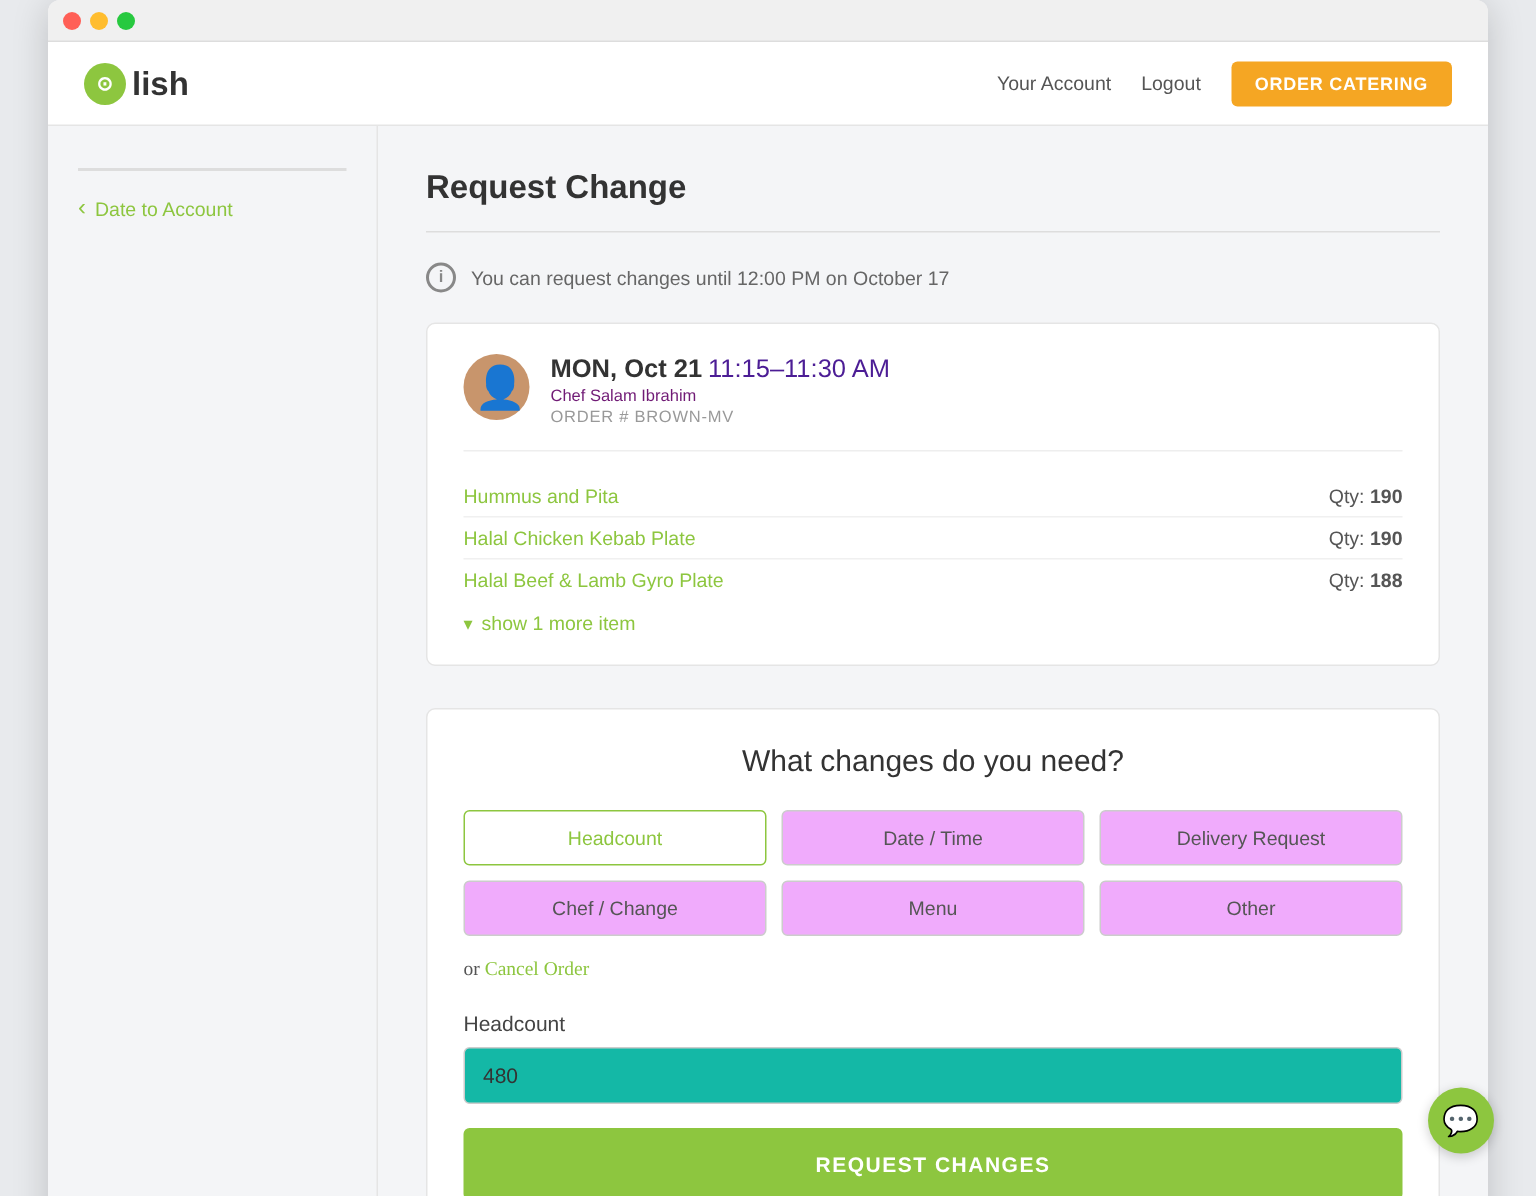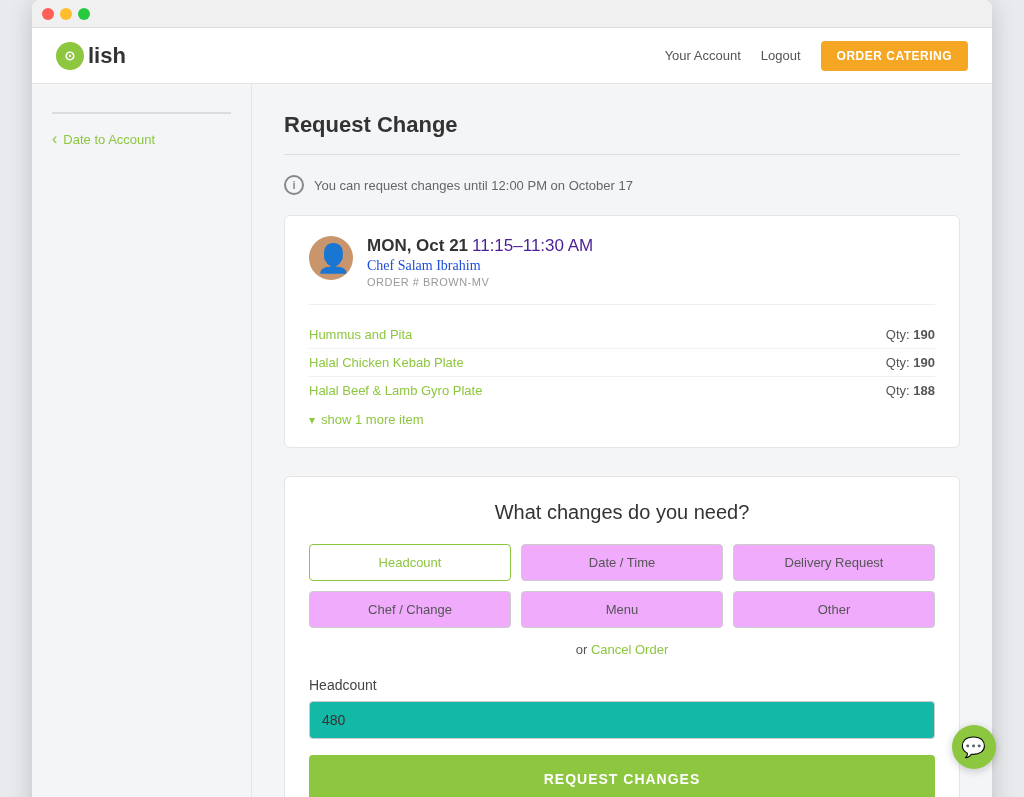--- a/index.html
+++ b/index.html
@@ -203,24 +203,23 @@
       font-weight: 700;
       color: #333;
       text-align: right;
     }
     .order-time {
       font-size: 17px;
       font-weight: 400;
       color: #4c1d95;
     }
     .order-chef {
-      font-size: 14px;
-      color: #1d4ed8;
+      font-size: 11px;
+      color: #701a75;
       margin-top: 2px;
-      font-family: Liberation Serif, serif;
     }
     .order-num {
       font-size: 11px;
       color: #999;
       margin-top: 2px;
       letter-spacing: 0.5px;
     }
 
     
     .order-item {
@@ -288,24 +287,25 @@
       cursor: pointer;
       text-align: center;
       font-weight: 500;
     }
     .change-btn.active {
       border-color: #8dc63f;
       color: #8dc63f;
       background: #fff;
     }
     .cancel-link-row {
-      text-align: center;
+      text-align: left;
       margin-bottom: 20px;
       font-size: 13px;
       color: #555;
+      font-family: Liberation Serif, serif;
     }
     .cancel-link {
       color: #8dc63f;
       cursor: pointer;
       text-decoration: none;
     }
 
     
     .headcount-section {
       margin-top: 8px;

